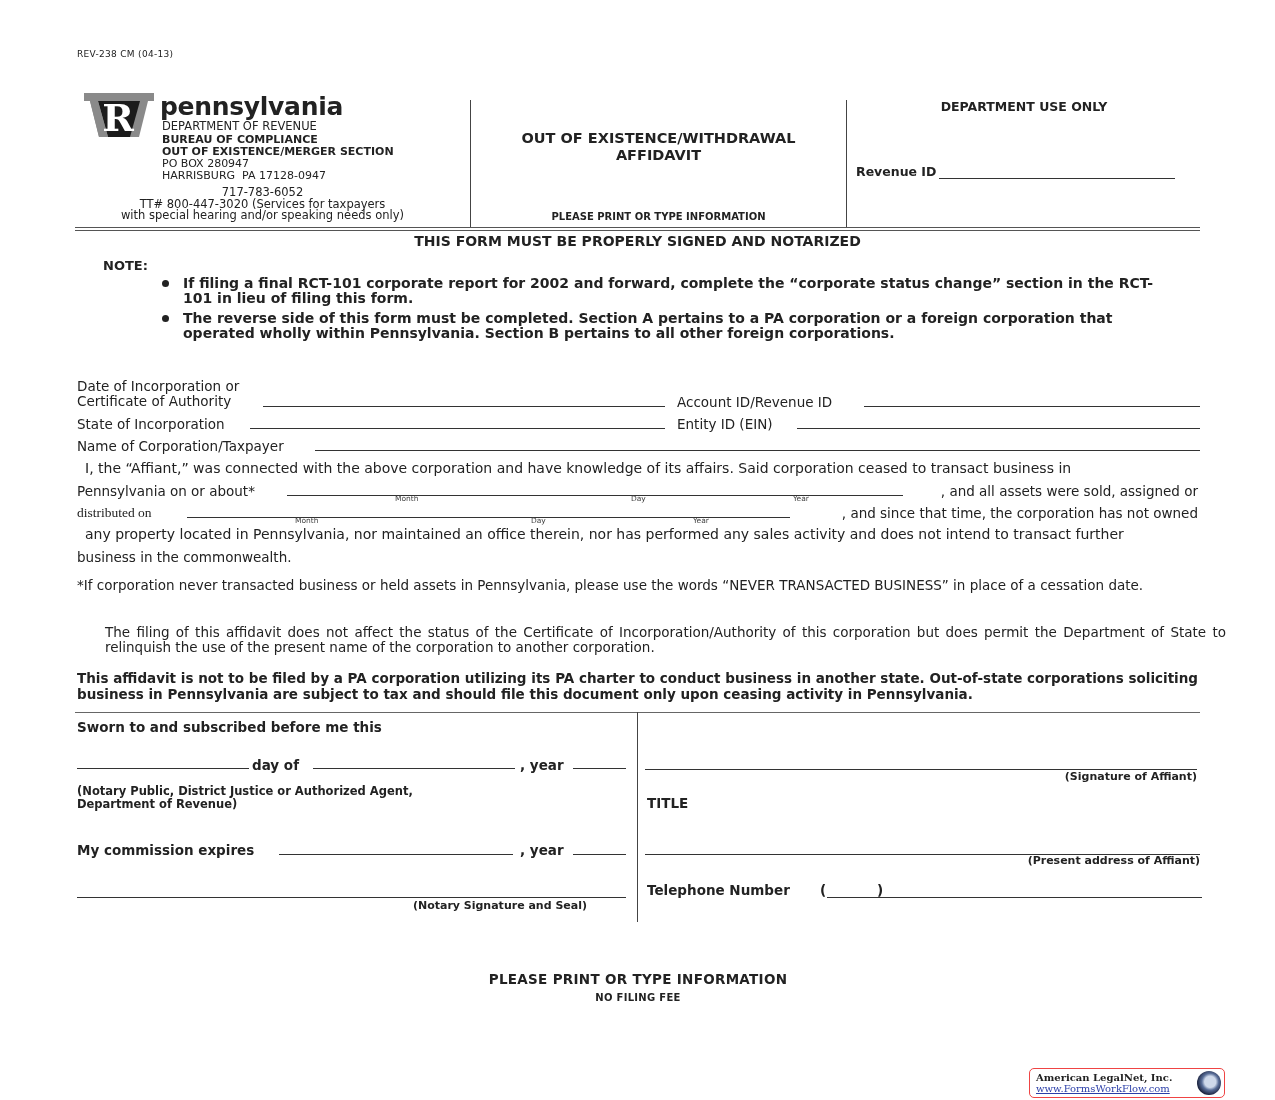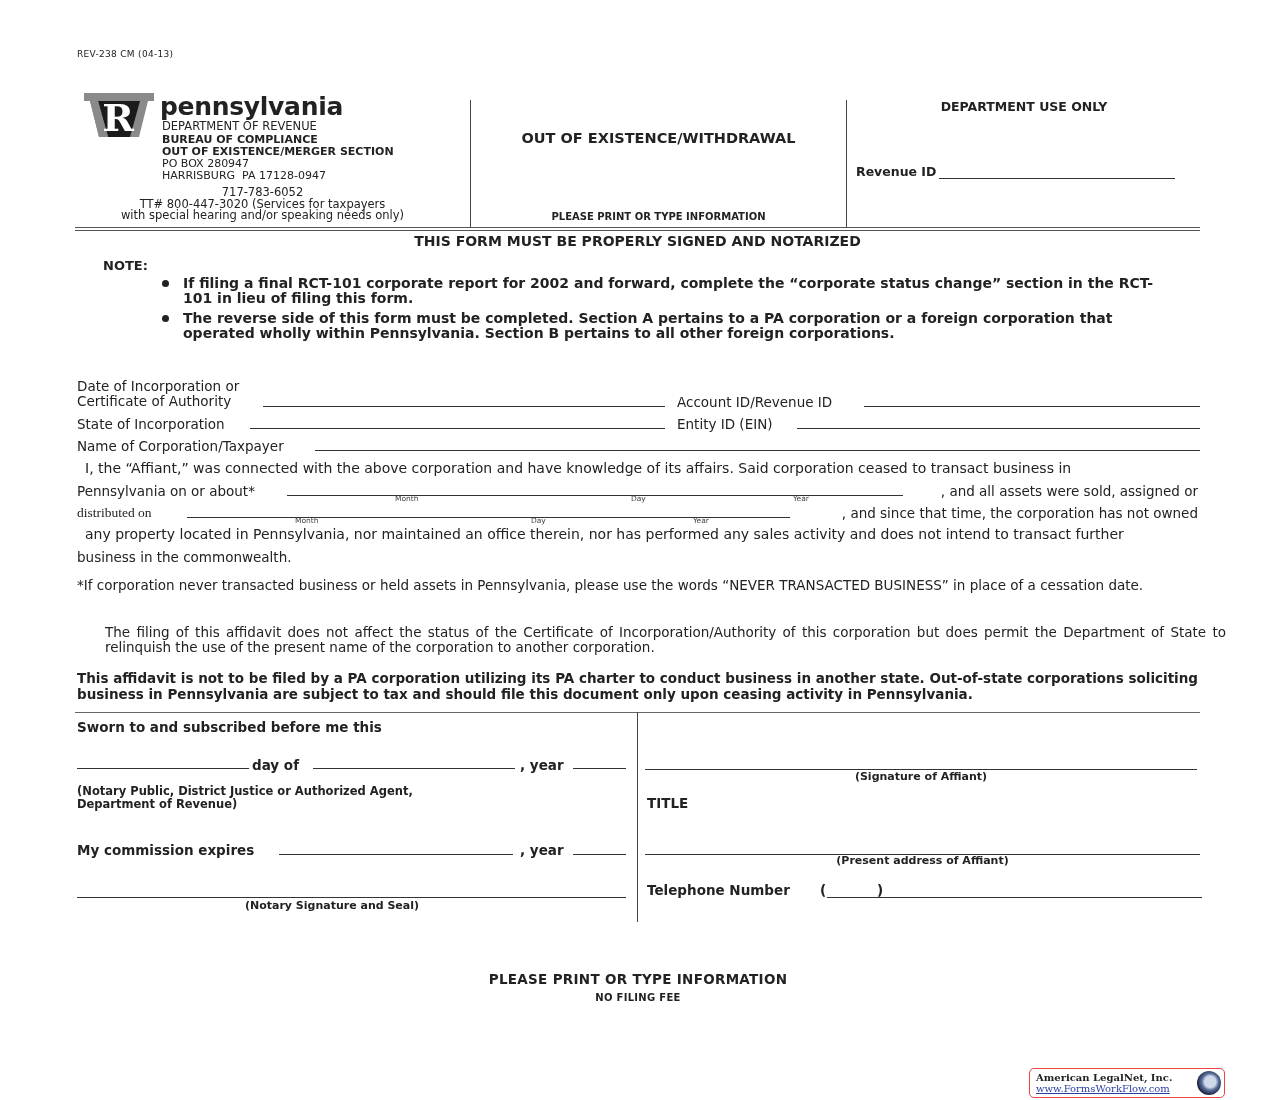--- a/index.html
+++ b/index.html
@@ -32,21 +32,21 @@
   .fld { font-size:13.5px; }
   .uline { border-bottom:1px solid #333; position:absolute; }
   .para { font-size:14px; line-height:22px; text-align:justify;margin-left:8px; }
   .sublbl { font-size:7.5px; color:#444; position:absolute; }
   .p2 { font-size:13.5px; line-height:15px; }
   .boldp { font-weight:bold; font-size:13.5px; line-height:16px; }
 
   .hrule { background:#666; height:1px; }
   .notary { font-weight:bold; font-size:13.5px; }
   .small-b { font-weight:bold; font-size:11.5px; line-height:13px; }
-  .cap { font-weight:bold; font-size:11px; text-align:center; position:absolute; }
+  .cap { font-weight:bold; font-size:11px; text-align:right; position:absolute; }
 
   .footer1 { left:440px; top:971px; width:396px; text-align:center; font-weight:bold; font-size:13.5px; letter-spacing:0.3px; }
   .footer2 { left:440px; top:992px; width:396px; text-align:center; font-weight:bold; font-size:10px; letter-spacing:0.3px; }
   .badge { left:1029px; top:1068px; width:194px; height:28px; border:1px solid #ef4444; border-radius:5px; }
   .badge .t1 { position:absolute; left:6px; top:3px; font-family:"DejaVu Serif", serif; font-weight:bold; font-size:10px; }
   .badge .t2 { position:absolute; left:6px; top:14px; font-family:"DejaVu Serif", serif; font-size:10px; color:#2a3ea8; text-decoration:underline; }
   .badge .globe { position:absolute; right:3px; top:2px; width:24px; height:24px; border-radius:50%;
                   background:radial-gradient(circle at 55% 45%, #cfd9ea 0 30%, #5a6f99 45%, #1c2440 70%); }
 </style>
 </head>
@@ -74,20 +74,21 @@
   <div>717-783-6052</div>
   <div>TT# 800-447-3020 (Services for taxpayers</div>
   <div>with special hearing and/or speaking needs only)</div>
 </div>
 
 <div class="abs vline" style="left:470px; top:100px; height:127px;"></div>
 <div class="abs vline" style="left:846px; top:100px; height:127px;"></div>
 
 <div class="abs title-box">
   <div>OUT OF EXISTENCE/WITHDRAWAL</div>
+  <div>AFFIDAVIT</div>
 </div>
 <div class="abs print-top">PLEASE PRINT OR TYPE INFORMATION</div>
 <div class="abs dept-use">DEPARTMENT USE ONLY</div>
 <div class="abs rev-id">
   <span>Revenue ID</span>
   <span class="line"></span>
 </div>
 
 <div class="abs dbl-rule"></div>
 

